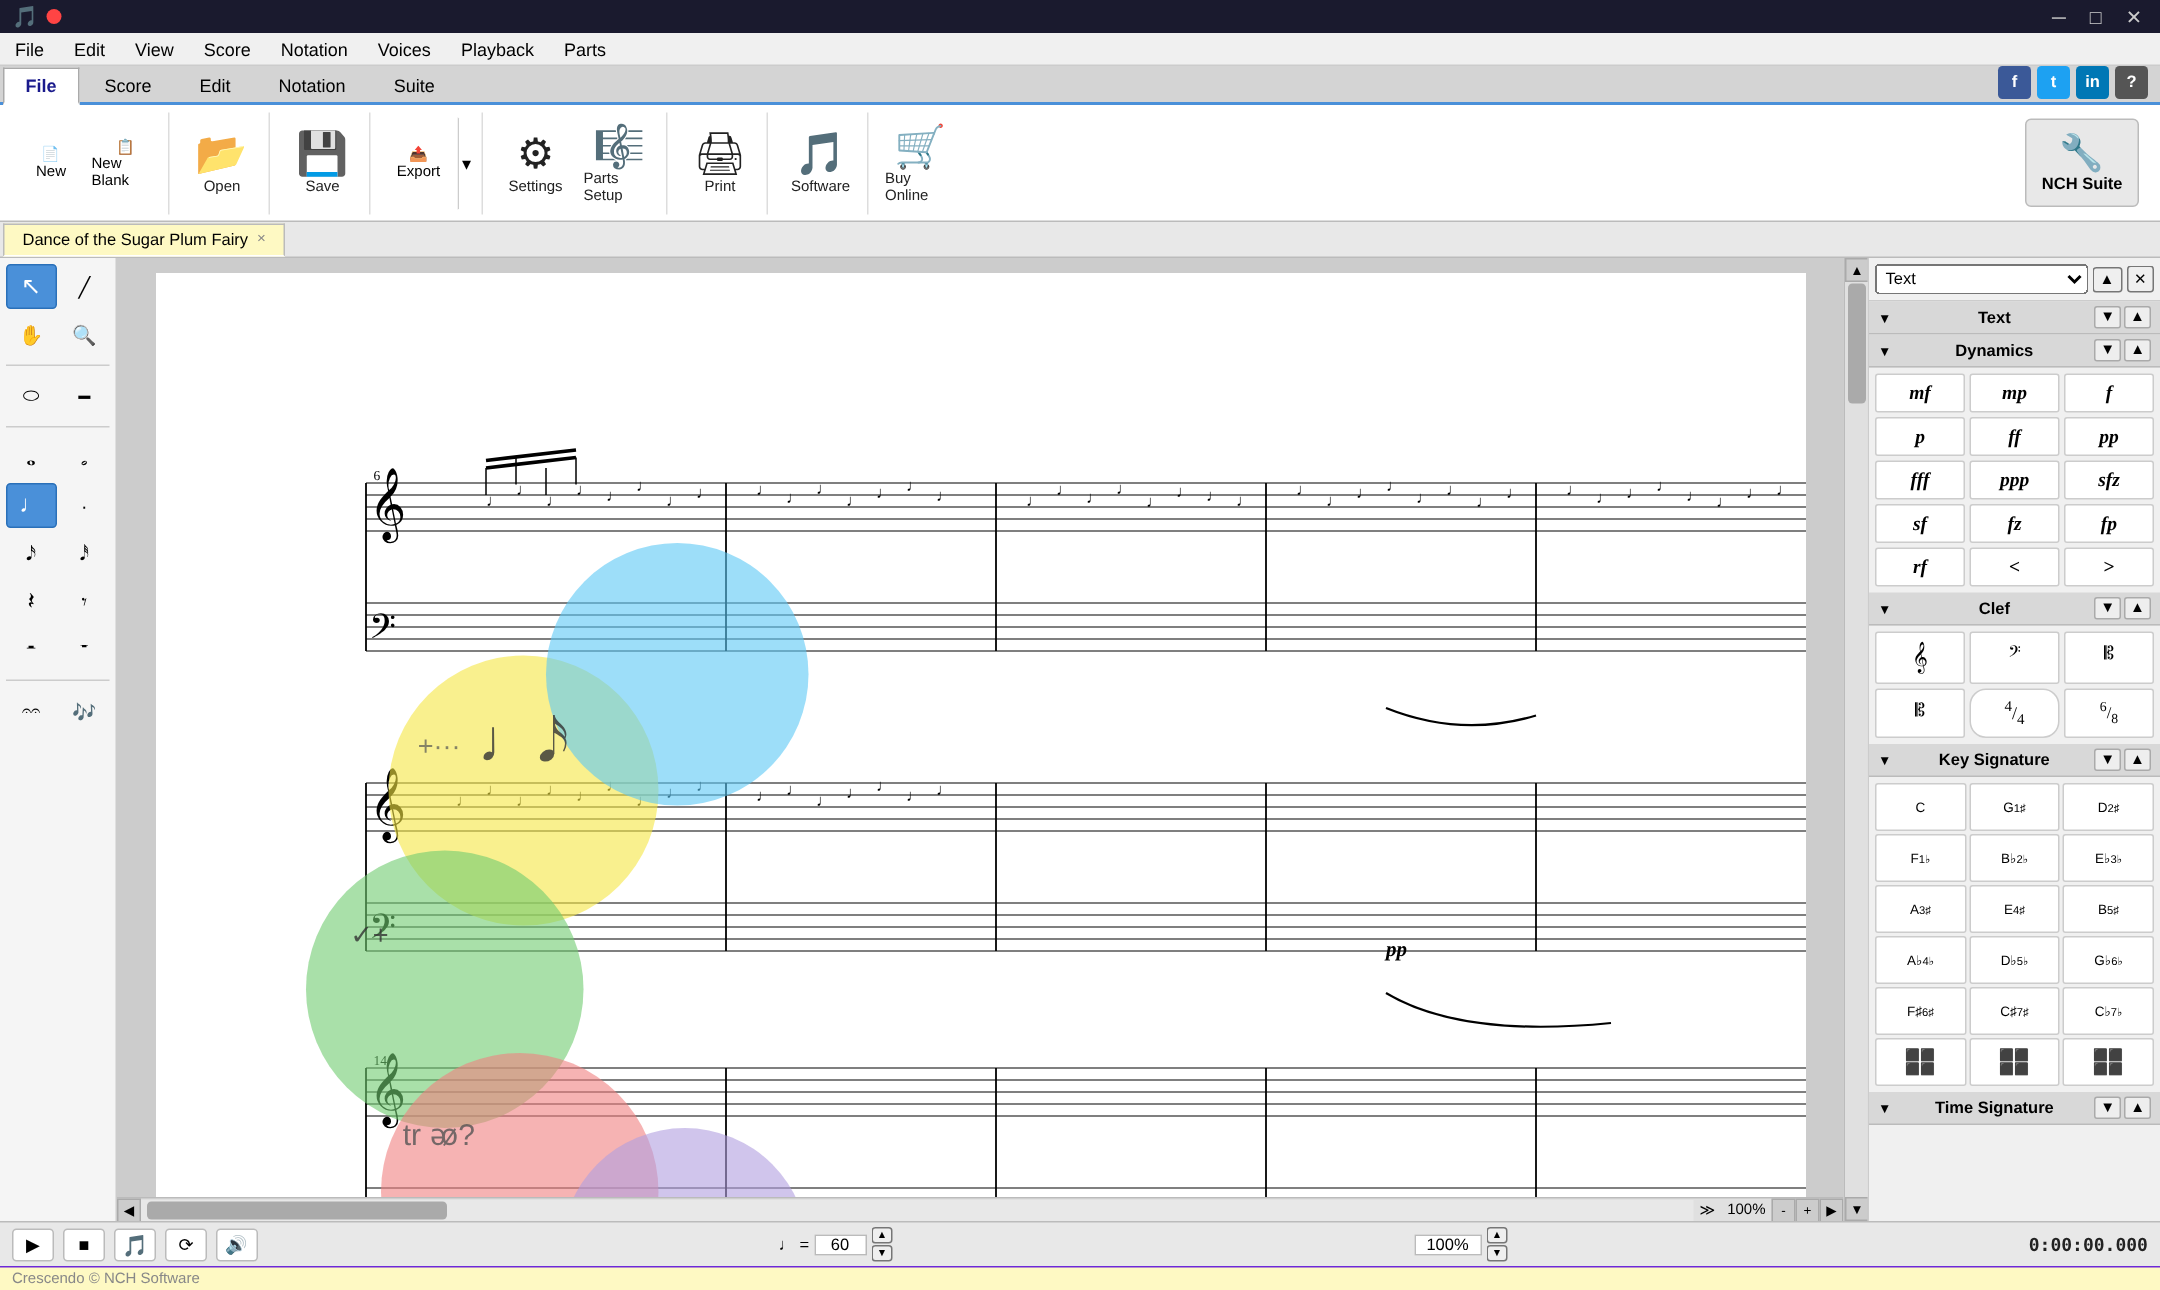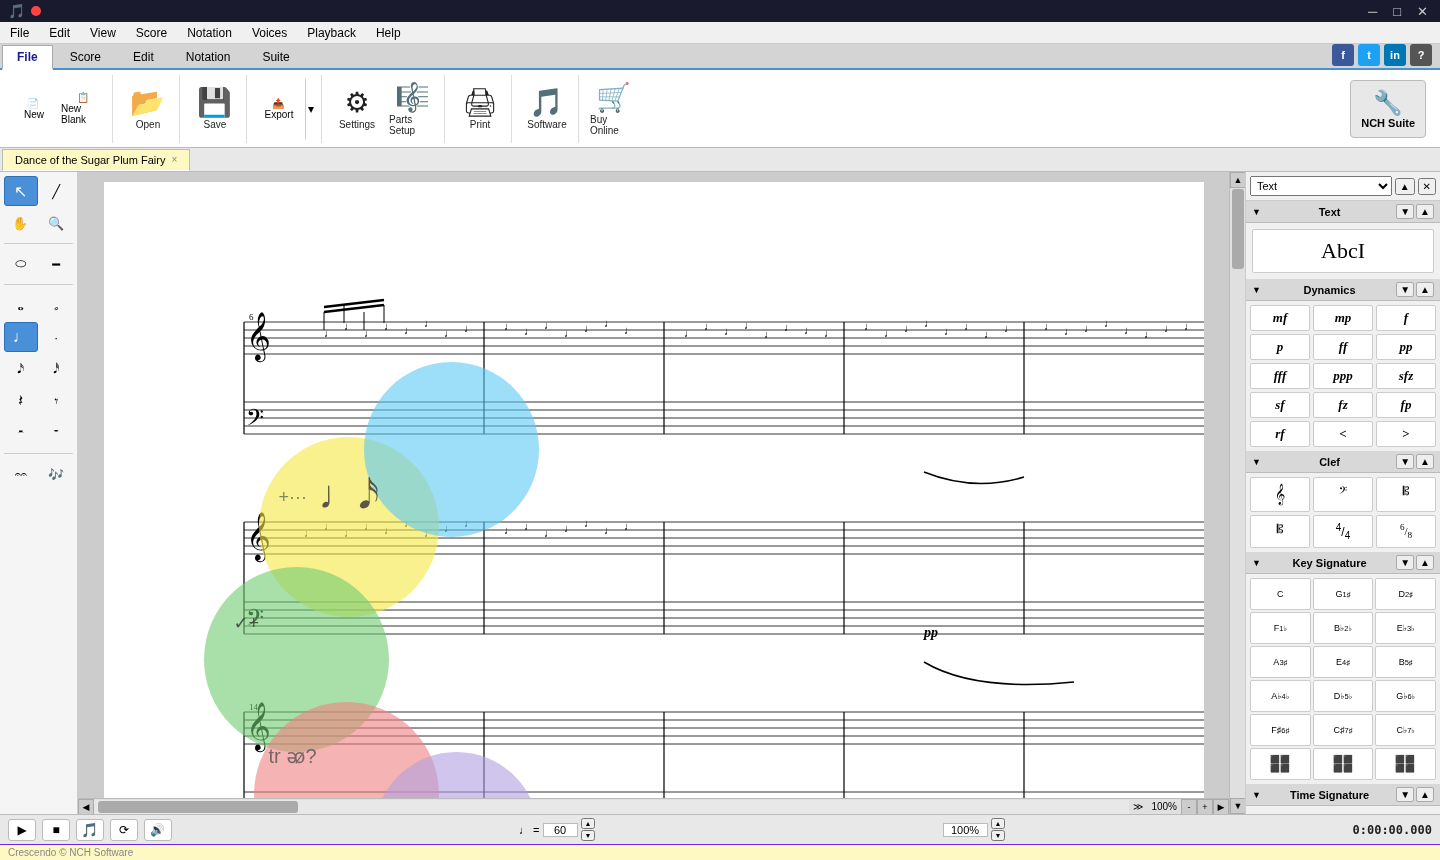--- a/index.html
+++ b/index.html
@@ -391,21 +391,21 @@
 </div>
 
 <div id="menubar">
   <span>File</span>
   <span>Edit</span>
   <span>View</span>
   <span>Score</span>
   <span>Notation</span>
   <span>Voices</span>
   <span>Playback</span>
-  <span>Help</span>
+  <span>Parts</span>
 </div>
 
 <div id="ribbon-tabs">
   <div class="ribbon-tab active">File</div>
   <div class="ribbon-tab">Score</div>
   <div class="ribbon-tab">Edit</div>
   <div class="ribbon-tab">Notation</div>
   <div class="ribbon-tab">Suite</div>
 
   <div id="topright">
@@ -751,21 +751,20 @@
     </div>
 
     <div class="panel-header">
       <span class="section-collapse">▼</span>
       <span>Text</span>
       <div class="ph-controls">
         <span class="ph-btn">▼</span>
         <span class="ph-btn">▲</span>
       </div>
     </div>
-    <div class="text-preview">AbcI</div>
 
     <div class="panel-header">
       <span class="section-collapse">▼</span>
       <span>Dynamics</span>
       <div class="ph-controls">
         <span class="ph-btn">▼</span>
         <span class="ph-btn">▲</span>
       </div>
     </div>
     <div class="dynamics-grid">
@@ -792,21 +791,21 @@
       <div class="ph-controls">
         <span class="ph-btn">▼</span>
         <span class="ph-btn">▲</span>
       </div>
     </div>
     <div class="clef-grid">
       <div class="clef-btn">𝄞</div>
       <div class="clef-btn" style="font-size:13px;">𝄢</div>
       <div class="clef-btn" style="font-size:12px;">𝄡</div>
       <div class="clef-btn" style="font-size:12px;">𝄡</div>
-      <div class="clef-btn" style="font-size:12px;font-family:Liberation Sans, sans-serif;"><sup>4</sup>/<sub>4</sub></div>
+      <div class="clef-btn" style="font-size:12px;font-family:Liberation Serif, serif;border-radius:11px;"><sup>4</sup>/<sub>4</sub></div>
       <div class="clef-btn" style="font-size:11px;font-family:serif;"><sup>6</sup>/<sub>8</sub></div>
     </div>
 
     <div class="panel-header">
       <span class="section-collapse">▼</span>
       <span>Key Signature</span>
       <div class="ph-controls">
         <span class="ph-btn">▼</span>
         <span class="ph-btn">▲</span>
       </div>

